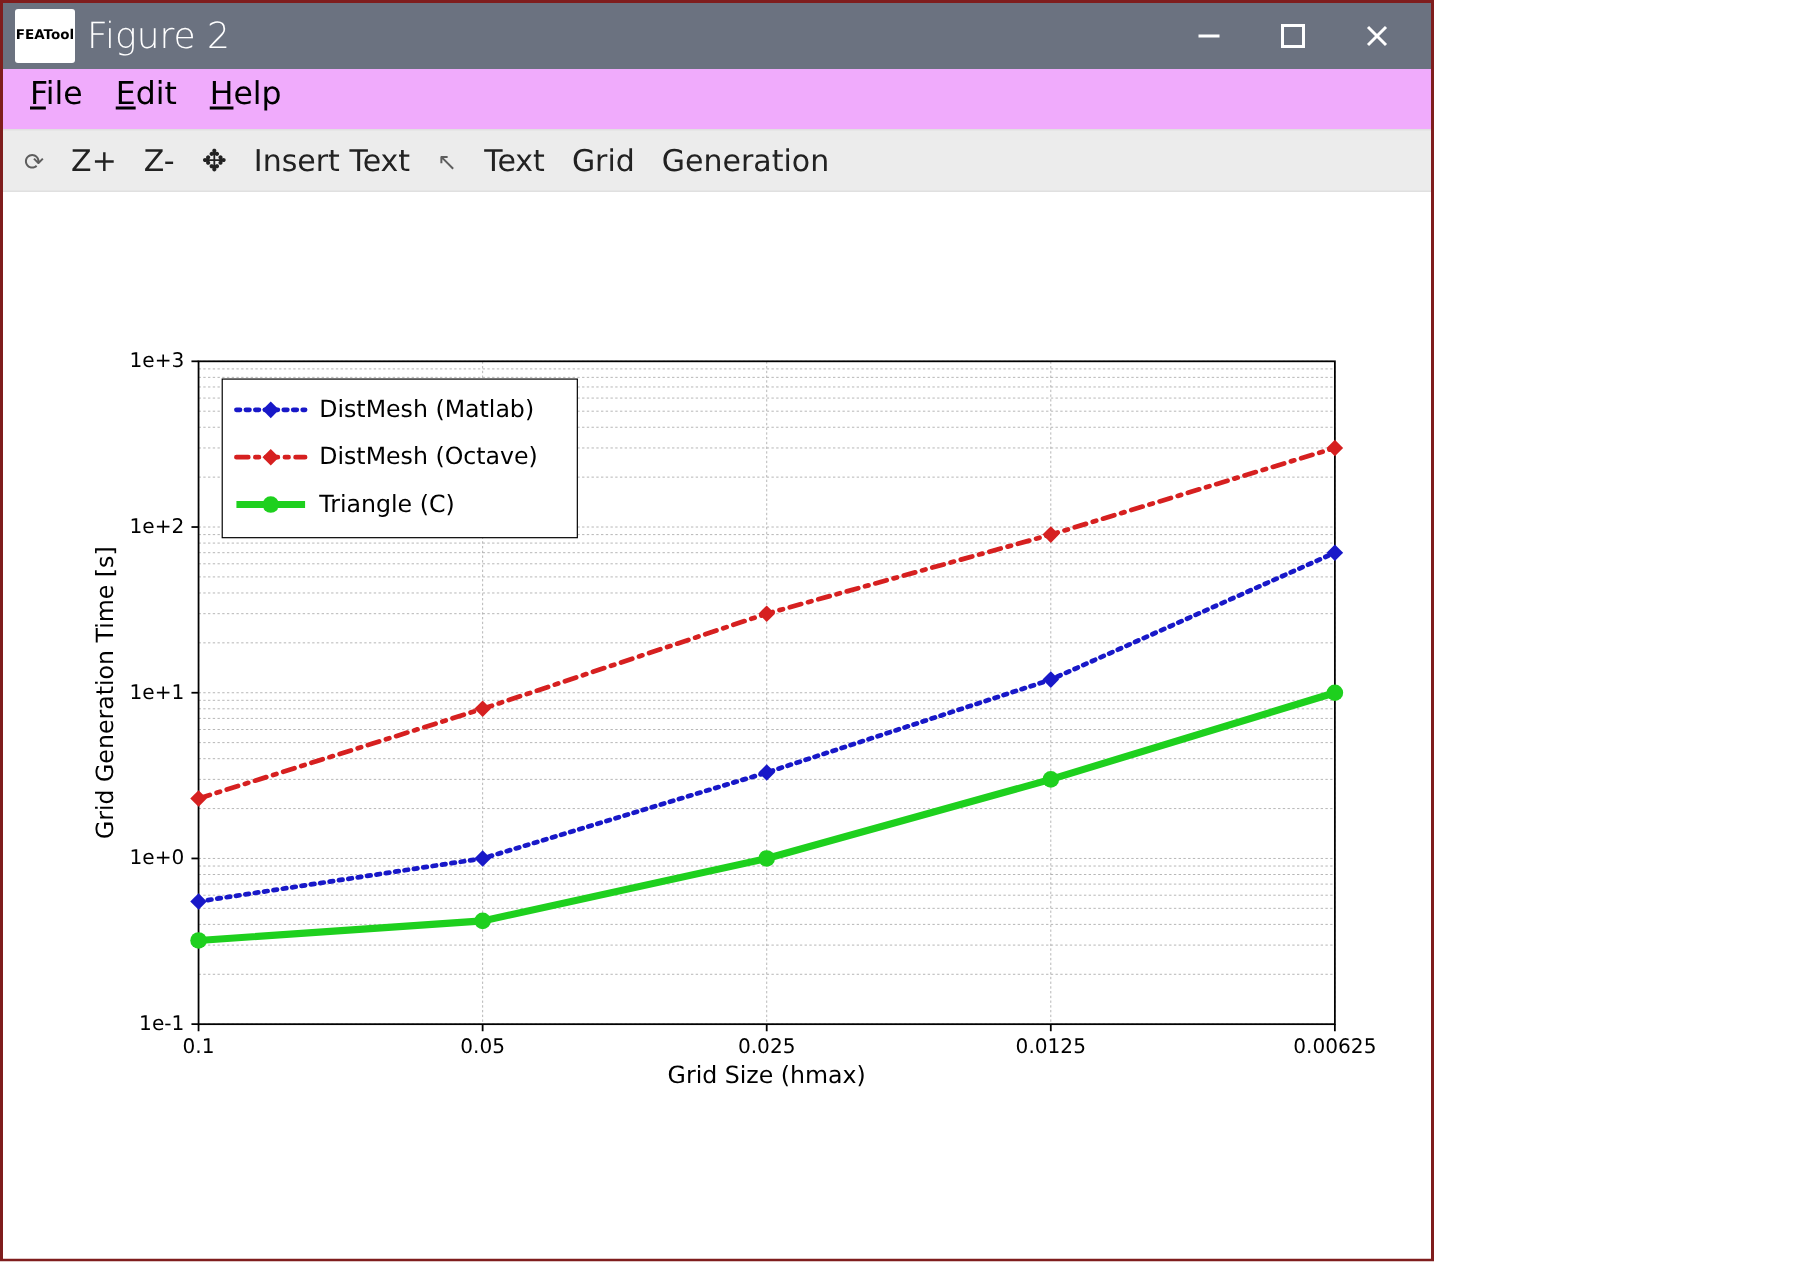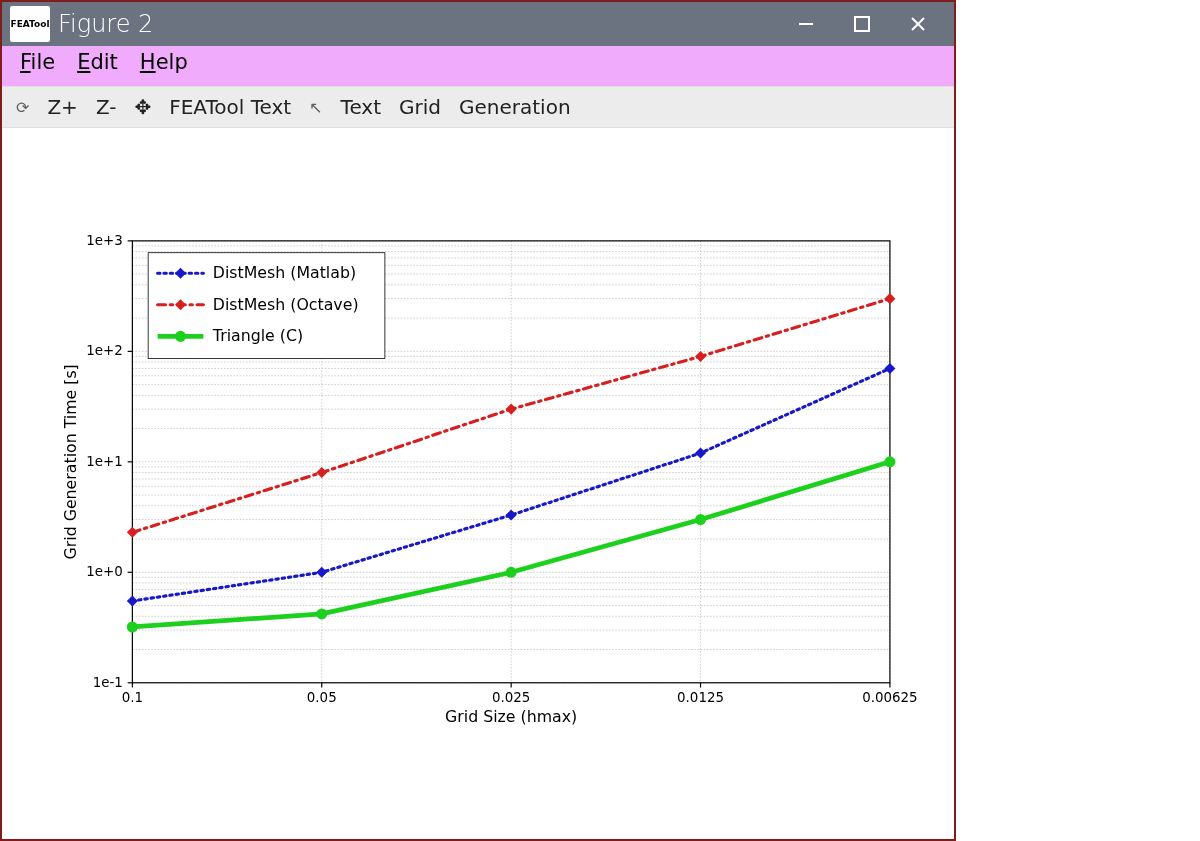--- a/index.html
+++ b/index.html
@@ -64,21 +64,21 @@
     <div class="menuitem"><span class="ul">F</span><span>ile</span></div>
     <div class="menuitem"><span class="ul">E</span><span>dit</span></div>
     <div class="menuitem"><span class="ul">H</span><span>elp</span></div>
   </div>
 
   <div class="toolbar">
     <span class="tbtn small">⟳</span>
     <span class="tbtn">Z+</span>
     <span class="tbtn">Z-</span>
     <span class="tbtn">✥</span>
-    <span class="tbtn">FEATool Text</span>
+    <span class="tbtn">Insert Text</span>
     <span class="tbtn small">↖</span>
     <span class="tbtn">Text</span>
     <span class="tbtn">Grid</span>
     <span class="tbtn">Generation</span>
   </div>
 
   <div class="plotwrap">
     <svg class="chart" viewBox="0 0 1176 700">
       <g id="grid-lines">
           <line x1="150" x2="1110" y1="600" y2="600" class="grid-line"></line>

